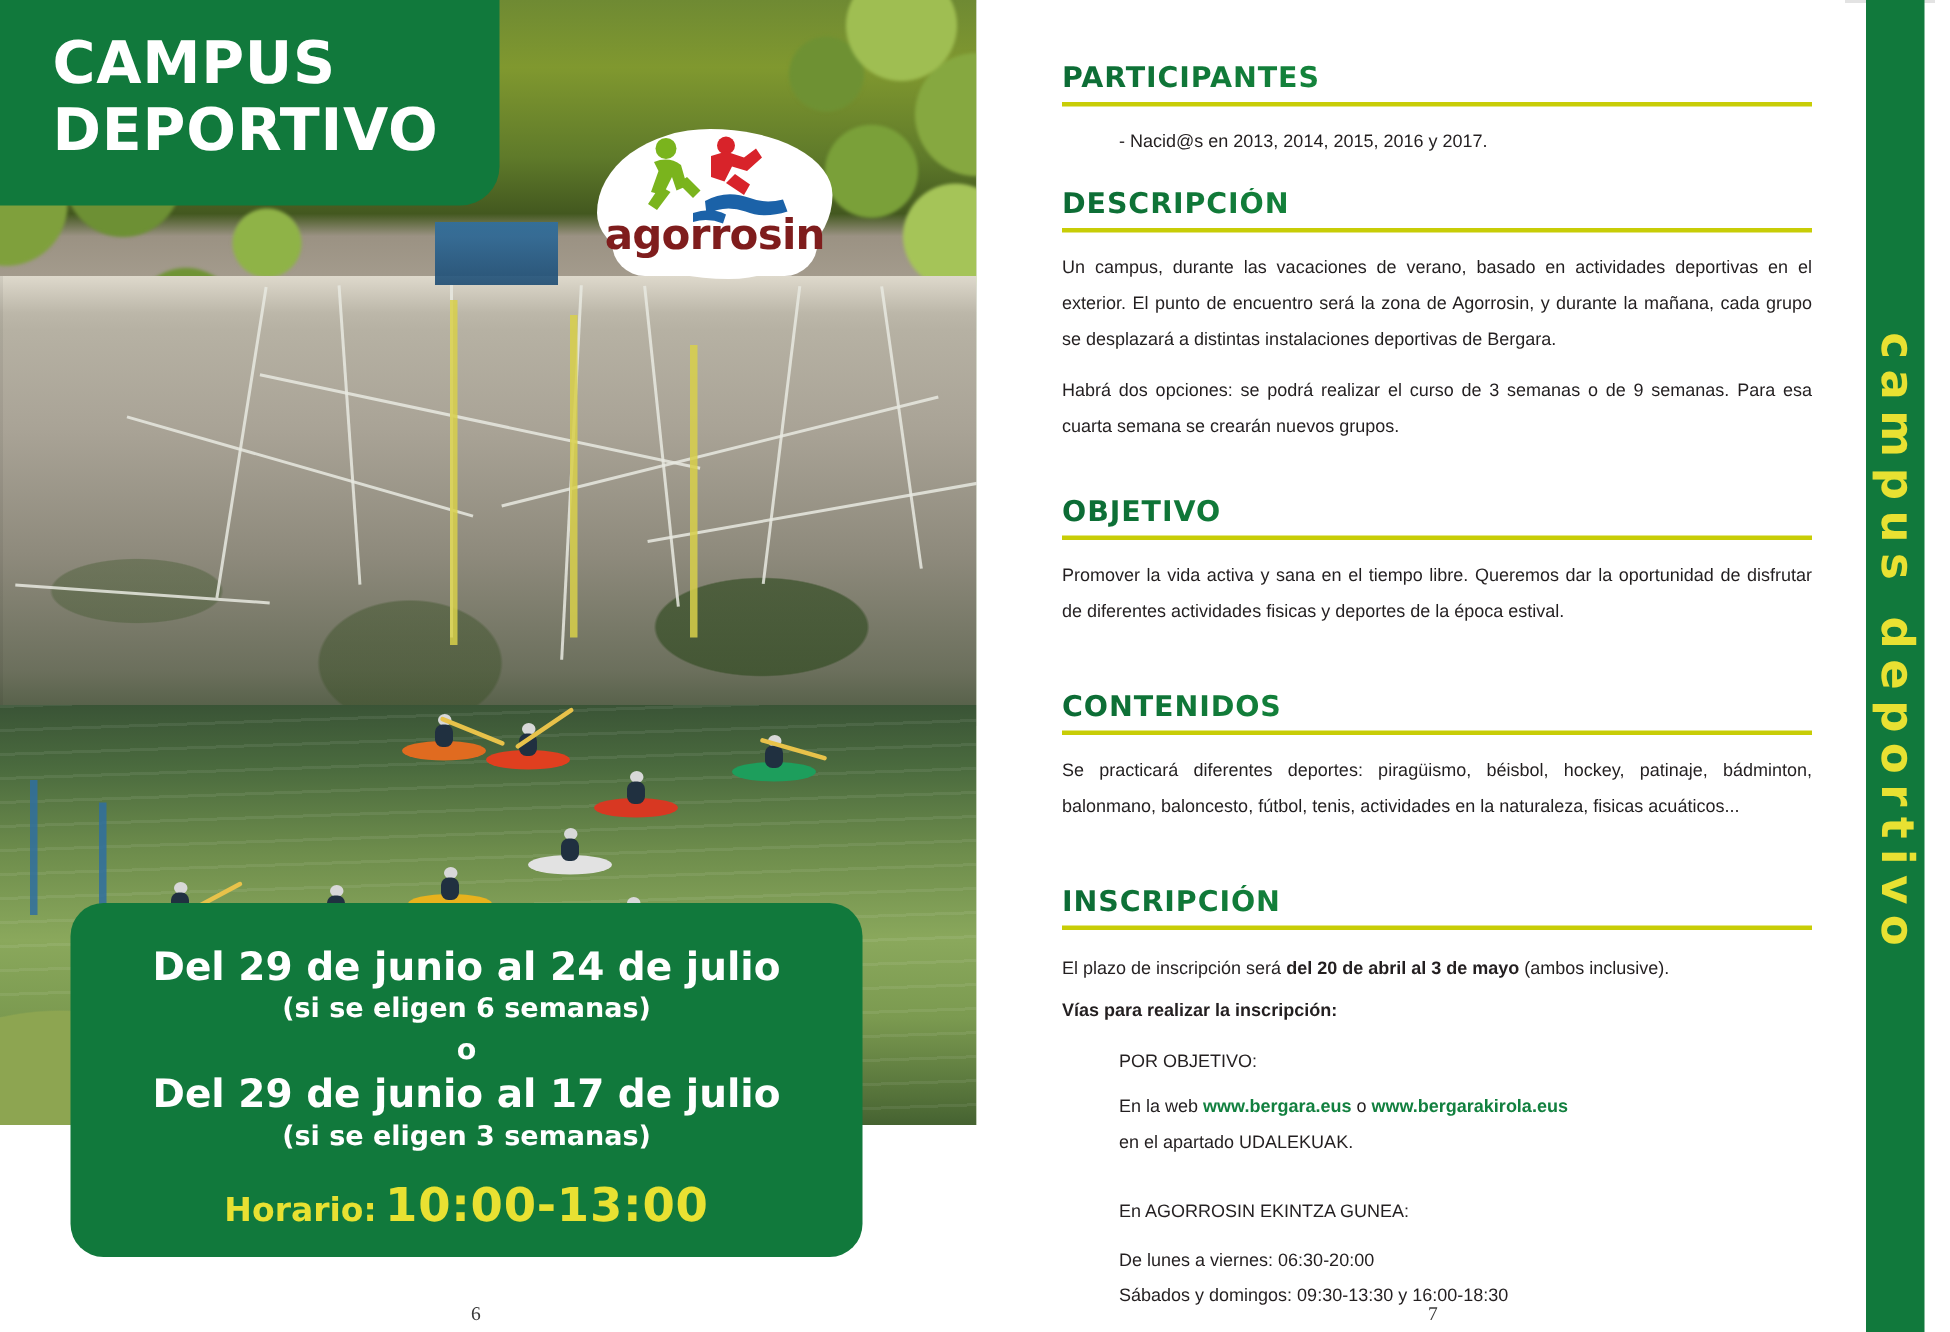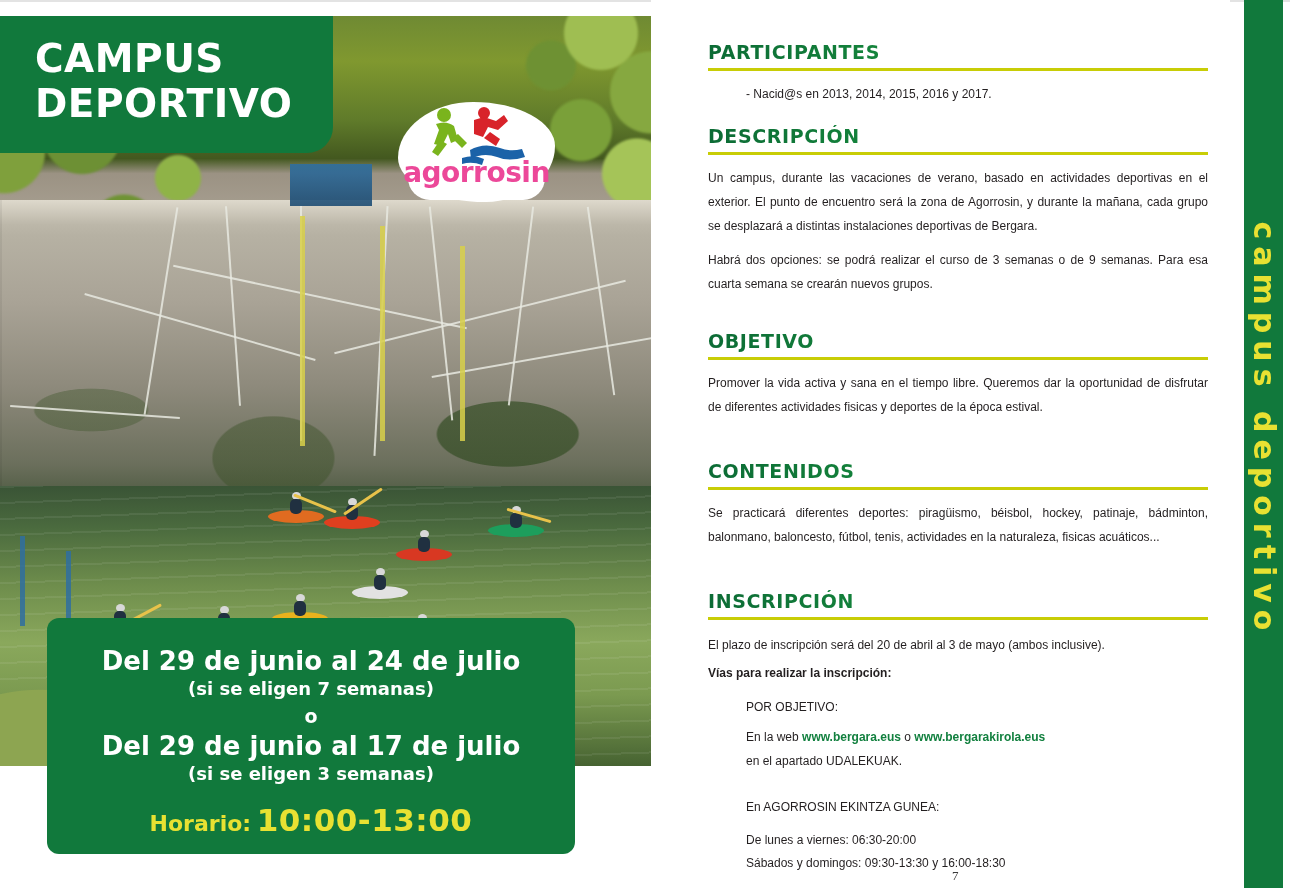--- a/index.html
+++ b/index.html
@@ -1,20 +1,20 @@
 <!DOCTYPE html>
 <html><head>
 <meta charset="utf-8">
 <style>
   html,body{margin:0;padding:0;background:#ffffff;}
   body{width:1300px;height:888px;overflow:hidden;font-family:"Liberation Sans",sans-serif;}
   #page{position:relative;width:1300px;height:888px;background:#fff;}
 
   
-  #left-page{position:absolute;left:0;top:16px;width:651px;height:864px;background:#fff;}
+  #left-page{position:absolute;left:0;top:0;width:651px;height:864px;background:#fff;}
 
   #photo{position:absolute;left:0;top:0;width:651px;height:750px;overflow:hidden;
          background:#4e6b2e;}
   
   #photo .sky{position:absolute;left:0;top:0;width:100%;height:100%;
       background:
         linear-gradient(180deg,#6f8a33 0%,#80982f 6%,#5f7a2a 14%,#43581f 19%,
           #9b9283 21%,#a9a193 27%,#b5ada0 36%,#9c9488 45%,#7d8470 50%,
           #5c6f4c 53%,#47603a 58%,#5d7a46 66%,#7d9a58 76%,#9bb46a 85%,#7d9a52 93%,#6a8a44 100%);}
   
@@ -77,48 +77,48 @@
       font-weight:bold;font-size:39px;line-height:45px;letter-spacing:.5px;
       font-family:"DejaVu Sans",sans-serif;}
 
   
   #logo{position:absolute;left:398px;top:86px;width:157px;height:100px;}
   #logo .blob{position:absolute;left:0;top:0;width:157px;height:100px;background:#fff;
       border-radius:48% 52% 44% 56%/56% 44% 56% 44%;filter:blur(.4px);}
   #logo .blob2{position:absolute;left:10px;top:54px;width:137px;height:44px;background:#fff;
       border-radius:40px;}
   #logo .word{position:absolute;left:0;top:54px;width:157px;text-align:center;
-      color:#ec4899;font-size:28px;font-weight:bold;font-family:"DejaVu Sans",sans-serif;
+      color:#7f1d1d;font-size:28px;font-weight:bold;font-family:"DejaVu Sans",sans-serif;
       letter-spacing:-.5px;}
   #logo svg{position:absolute;left:24px;top:4px;}
 
   
   #info-box{position:absolute;left:47px;top:602px;width:528px;height:236px;
-      background:#11793c;border-radius:12px;color:#fff;text-align:center;}
+      background:#11793c;border-radius:22px;color:#fff;text-align:center;}
   #info-box .big{font-family:"DejaVu Sans",sans-serif;font-weight:bold;font-size:26px;line-height:31px;}
   #info-box .small{font-family:"DejaVu Sans",sans-serif;font-weight:bold;font-size:18px;line-height:24px;}
   #info-box .or{font-family:"DejaVu Sans",sans-serif;font-weight:bold;font-size:19px;line-height:30px;}
   #info-box .sched{margin-top:16px;font-family:"DejaVu Sans",sans-serif;font-weight:bold;}
   #info-box .sched .lbl{color:#e8e132;font-size:22px;}
   #info-box .sched .val{color:#e8e132;font-size:31px;letter-spacing:.5px;}
   #info-box .pad{padding-top:28px;}
 
   
   #right-page{position:absolute;left:660px;top:0;width:570px;height:888px;background:#fff;}
   .sec{position:absolute;left:48px;width:500px;}
   .head{font-family:"DejaVu Sans",sans-serif;font-weight:bold;font-size:19px;
       letter-spacing:.6px;color:#12803f;
       background:linear-gradient(90deg,#0c6b35 0%,#19933f 55%,#39a83f 100%);
       -webkit-background-clip:text;background-clip:text;-webkit-text-fill-color:transparent;}
   .rule{height:3px;background:#c8cd06;margin-top:5px;width:500px;}
   .body{font-size:12px;line-height:24px;color:#231f20;text-align:justify;margin-top:11px;}
   .body.nj{text-align:left;}
   .body p{margin:0 0 10px 0;}
   .indent{margin-left:38px;}
-  b.bold{font-weight:normal;}
+  b.bold{font-weight:bold;}
   a.lnk{color:#12803f;font-weight:bold;text-decoration:none;}
 
   
   #side-tab{position:absolute;left:1244px;top:0;width:39px;height:888px;background:#11793c;}
   #side-tab .vtext{position:absolute;left:-236px;top:412px;width:512px;
       transform:rotate(90deg);text-align:center;color:#e8e132;
       font-family:"DejaVu Sans",sans-serif;font-weight:bold;font-size:30px;letter-spacing:7px;}
 
   
   .pgnum{position:absolute;font-size:13px;color:#3a3a3a;font-family:"Liberation Serif",serif;}
@@ -214,21 +214,21 @@
         <path d="M68 26 l10 7 -4 7 -12 -8 z" fill="#d8232a"></path>
         <path d="M48 44 q14 -8 30 -2 q10 4 22 1 l3 8 q-16 5 -28 0 q-14 -5 -26 2 z" fill="#1b62a8"></path>
         <path d="M40 52 q12 -4 22 1 l-2 6 q-10 -4 -20 -1 z" fill="#1b62a8"></path>
       </svg>
       <div class="word">agorrosin</div>
     </div>
 
     <div id="info-box">
       <div class="pad">
         <div class="big">Del 29 de junio al 24 de julio</div>
-        <div class="small">(si se eligen 7 semanas)</div>
+        <div class="small">(si se eligen 6 semanas)</div>
         <div class="or">o</div>
         <div class="big">Del 29 de junio al 17 de julio</div>
         <div class="small">(si se eligen 3 semanas)</div>
         <div class="sched">
           <span class="lbl">Horario:</span>
           <span class="val">10:00-13:00</span>
         </div>
       </div>
     </div>
 

